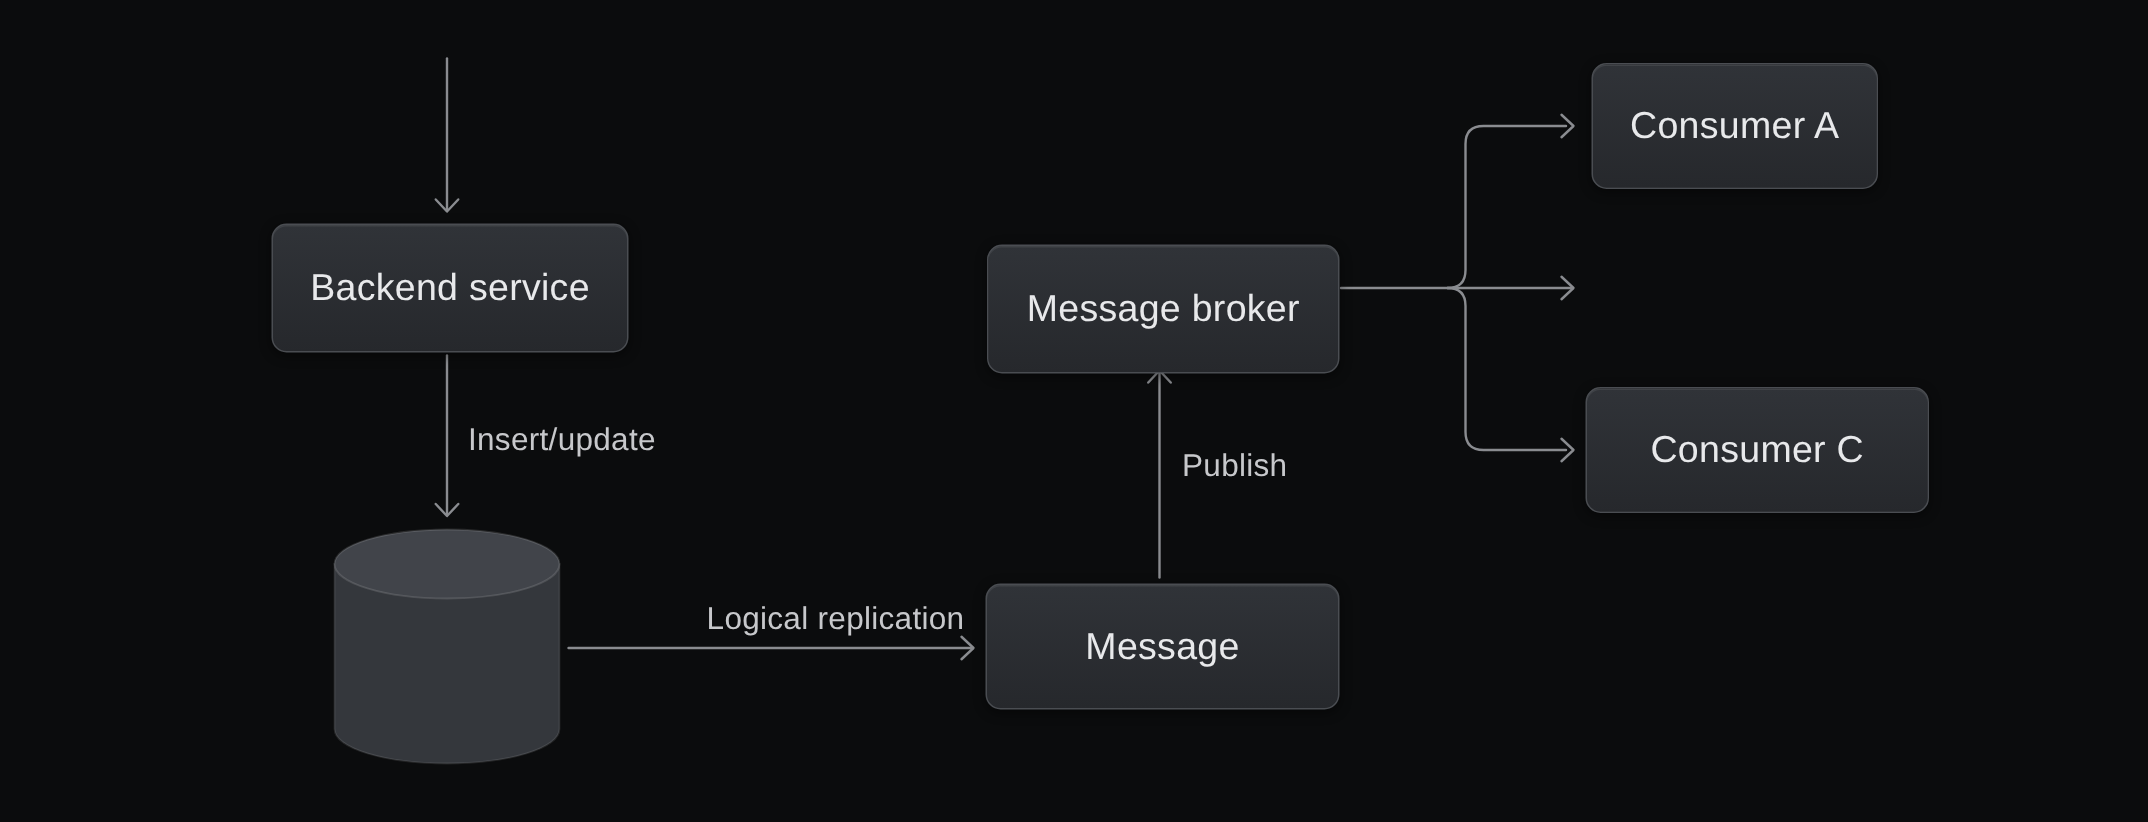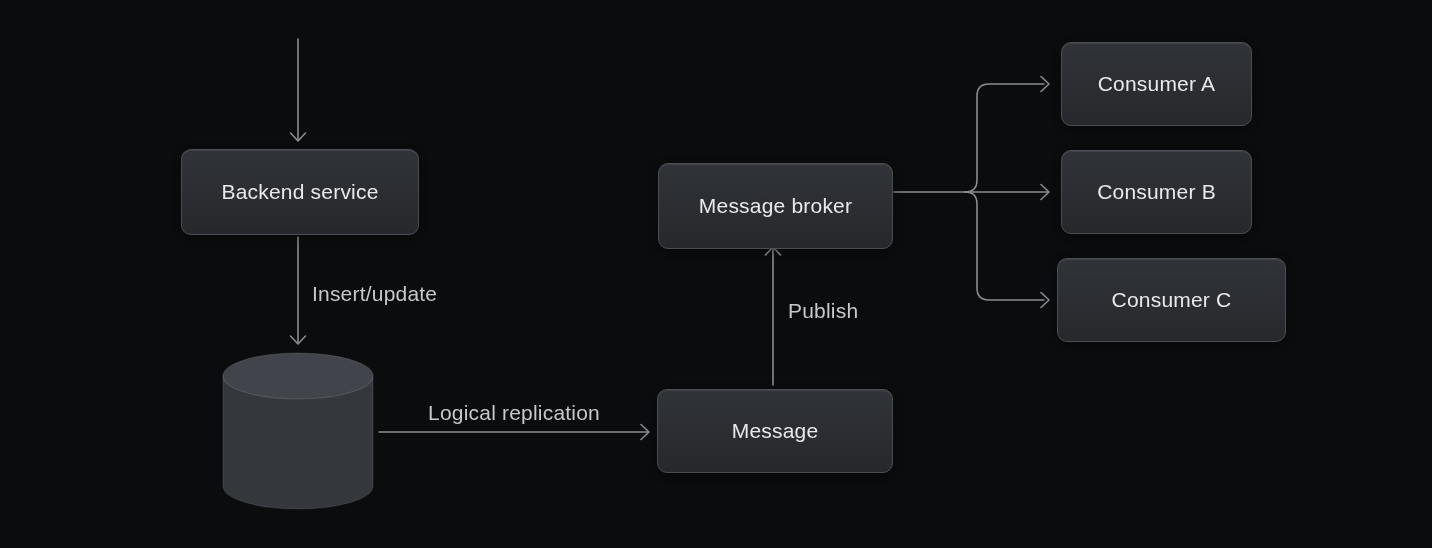--- a/index.html
+++ b/index.html
@@ -26,33 +26,34 @@
     position: absolute;
     box-sizing: border-box;
     display: flex;
     align-items: center;
     justify-content: center;
     background: linear-gradient(180deg, #303338 0%, #26282c 100%);
     border: 1px solid #4a4d52;
     border-radius: 10px;
     box-shadow: inset 0 1px 0 rgba(255,255,255,0.08), 0 2px 8px rgba(0,0,0,0.45);
     color: #e8e9eb;
-    font-size: 21px;
+    font-size: 25px;
     letter-spacing: 0.2px;
     white-space: nowrap;
   }
   .edge-label {
     position: absolute;
     color: #c7c8cb;
     font-size: 21px;
     letter-spacing: 0.2px;
     white-space: nowrap;
   }
   .edge-label.centered {
     transform: translateX(-50%);
+    margin-left: 43px;
   }
 </style>
 </head>
 <body>
 
 <div class="stage">
 
   <svg class="connectors" viewBox="0 0 1432 548" fill="none" xmlns="http://www.w3.org/2000/svg">
 
     <g stroke="#8a8c90" stroke-width="1.6" stroke-linecap="round" stroke-linejoin="round">
@@ -102,23 +103,20 @@
   </div>
 
   <div class="node" style="left:658px; top:163px; width:235px; height:86px">
     <span>Message broker</span>
   </div>
 
   <div class="node" style="left:1061px; top:42px; width:191px; height:84px">
     <span>Consumer A</span>
   </div>
 
-  <div class="node" style="left:1061px; top:150px; width:191px; height:84px">
-    <span>Consumer B</span>
-  </div>
 
   <div class="node" style="left:1057px; top:258px; width:229px; height:84px">
     <span>Consumer C</span>
   </div>
 
   <div class="edge-label" style="left:312px; top:282px">Insert/update</div>
 
   <div class="edge-label centered" style="left:514px; top:401px">Logical replication</div>
 
   <div class="edge-label" style="left:788px; top:299px">Publish</div>

